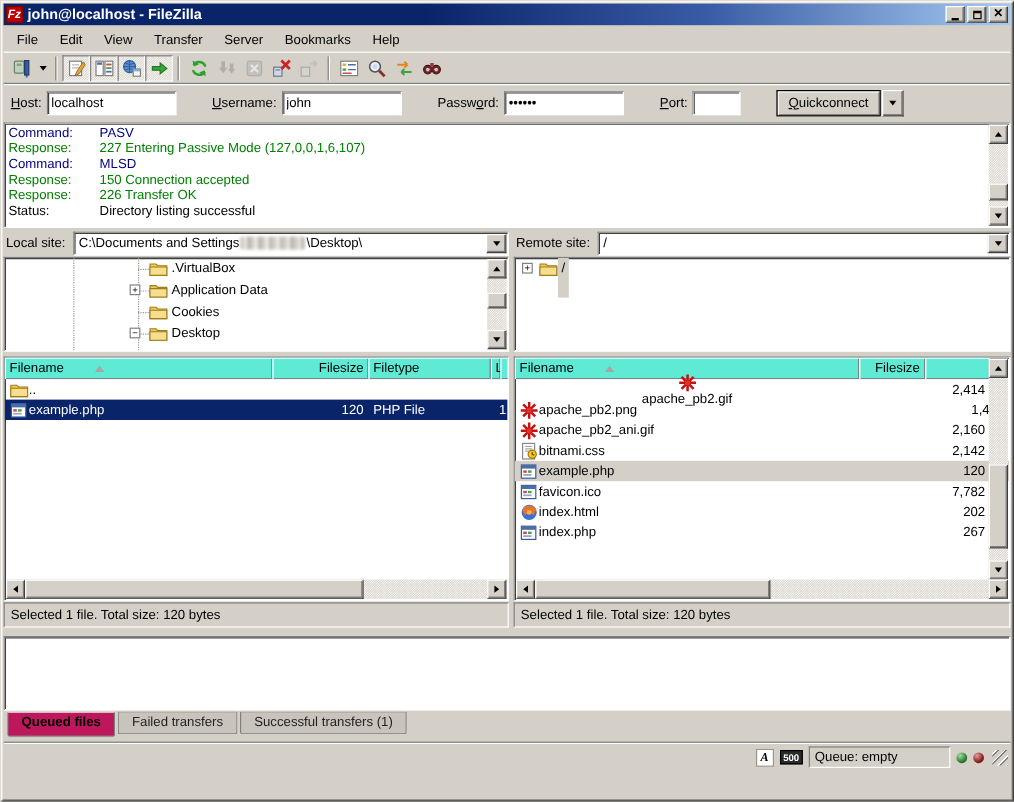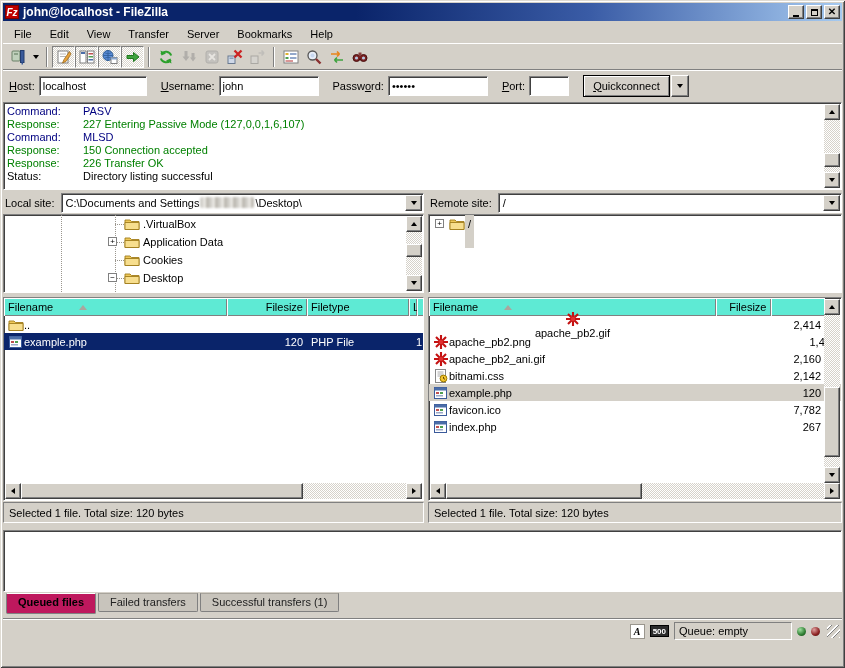--- a/index.html
+++ b/index.html
@@ -29,21 +29,21 @@
     background-image:linear-gradient(45deg,#fff 25%,transparent 25%,transparent 75%,#fff 75%),linear-gradient(45deg,#fff 25%,transparent 25%,transparent 75%,#fff 75%);
     background-size:2px 2px;background-position:0 0,1px 1px;background-color:#D9D5CD;}
   .tb-btn.disabled{filter:grayscale(1);opacity:.45;}
   .tb-drop{width:13px;height:22px;display:flex;align-items:center;justify-content:center;}
   .tb-sep{width:2px;height:20px;border-left:1px solid #808080;border-right:1px solid #fff;margin:0 4px;}
   .arr-down{width:0;height:0;border-left:3px solid transparent;border-right:3px solid transparent;border-top:4px solid #000;}
   
   .quickbar{height:32px;display:flex;align-items:center;padding:0 6px;border-top:1px solid #808080;box-shadow:inset 0 1px 0 #fff;font-size:11px;}
   .quickbar label{margin-right:4px;white-space:nowrap;}
   .qc-input{height:20px;border:1px solid;border-color:#808080 #fff #fff #808080;box-shadow:inset 1px 1px 0 #404040;
-    background:#fff;font-size:11px;padding:0 3px;margin-right:14px;}
+    background:#fff;font-size:11px;padding:0 3px;margin-right:30px;}
   .qc-btn{height:22px;padding:0 9px;font-size:11px;background:#D4D0C8;border:1px solid #000;
     box-shadow:inset 1px 1px 0 #fff,inset -1px -1px 0 #808080;margin-right:1px;}
   .qc-drop{width:18px;height:22px;background:#D4D0C8;border:1px solid;border-color:#fff #404040 #404040 #fff;
     box-shadow:inset -1px -1px 0 #808080;display:flex;align-items:center;justify-content:center;}
   
   .log{height:88px;margin-top:1px;background:#fff;border:1px solid;border-color:#808080 #fff #fff #808080;
     box-shadow:inset 1px 1px 0 #404040;position:relative;overflow:hidden;font-size:11px;padding:2px 18px 0 3px;}
   .log-line{display:flex;height:13px;line-height:13px;white-space:nowrap;}
   .log-label{width:76px;flex:none;}
   .log-line.command{color:#000080;}
@@ -597,20 +597,33 @@
                   </svg>
                 </span>
                 <span>favicon.ico</span>
               </div>
               <div class="fcell num" style="flex: 1 1 0%;">7,782</div>
             </div>
             <div class="file-row" style="padding-right: 16px;">
               <div class="fcell" style="width: 287px;">
                 <span class="icon16">
                   <svg viewBox="0 0 16 16" xmlns="http://www.w3.org/2000/svg">
+                    <circle cx="8" cy="8" r="6.3" fill="#3B6FD4"></circle>
+                    <path d="M2.2 6 A6.3 6.3 0 0 1 13.8 6 L11.5 10.5 A4.3 4.3 0 0 0 4.5 10.5 z" fill="#E8742C"></path>
+                    <circle cx="8" cy="8" r="2" fill="#F5B04A"></circle>
+                  </svg>
+                </span>
+                <span>index.html</span>
+              </div>
+              <div class="fcell num" style="flex: 1 1 0%;">202</div>
+            </div>
+            <div class="file-row" style="padding-right: 16px;">
+              <div class="fcell" style="width: 287px;">
+                <span class="icon16">
+                  <svg viewBox="0 0 16 16" xmlns="http://www.w3.org/2000/svg">
                     <rect x="1.5" y="2.5" width="12" height="11" fill="#fff" stroke="#3A5A9A"></rect>
                     <rect x="1.5" y="2.5" width="12" height="3" fill="#4A6DA8"></rect>
                     <rect x="3" y="7" width="3" height="2" fill="#C05050"></rect>
                     <rect x="7" y="7" width="3" height="2" fill="#50A050"></rect>
                     <rect x="3" y="10" width="7" height="1.5" fill="#9AA8C8"></rect>
                   </svg>
                 </span>
                 <span>index.php</span>
               </div>
               <div class="fcell num" style="flex: 1 1 0%;">267</div>

